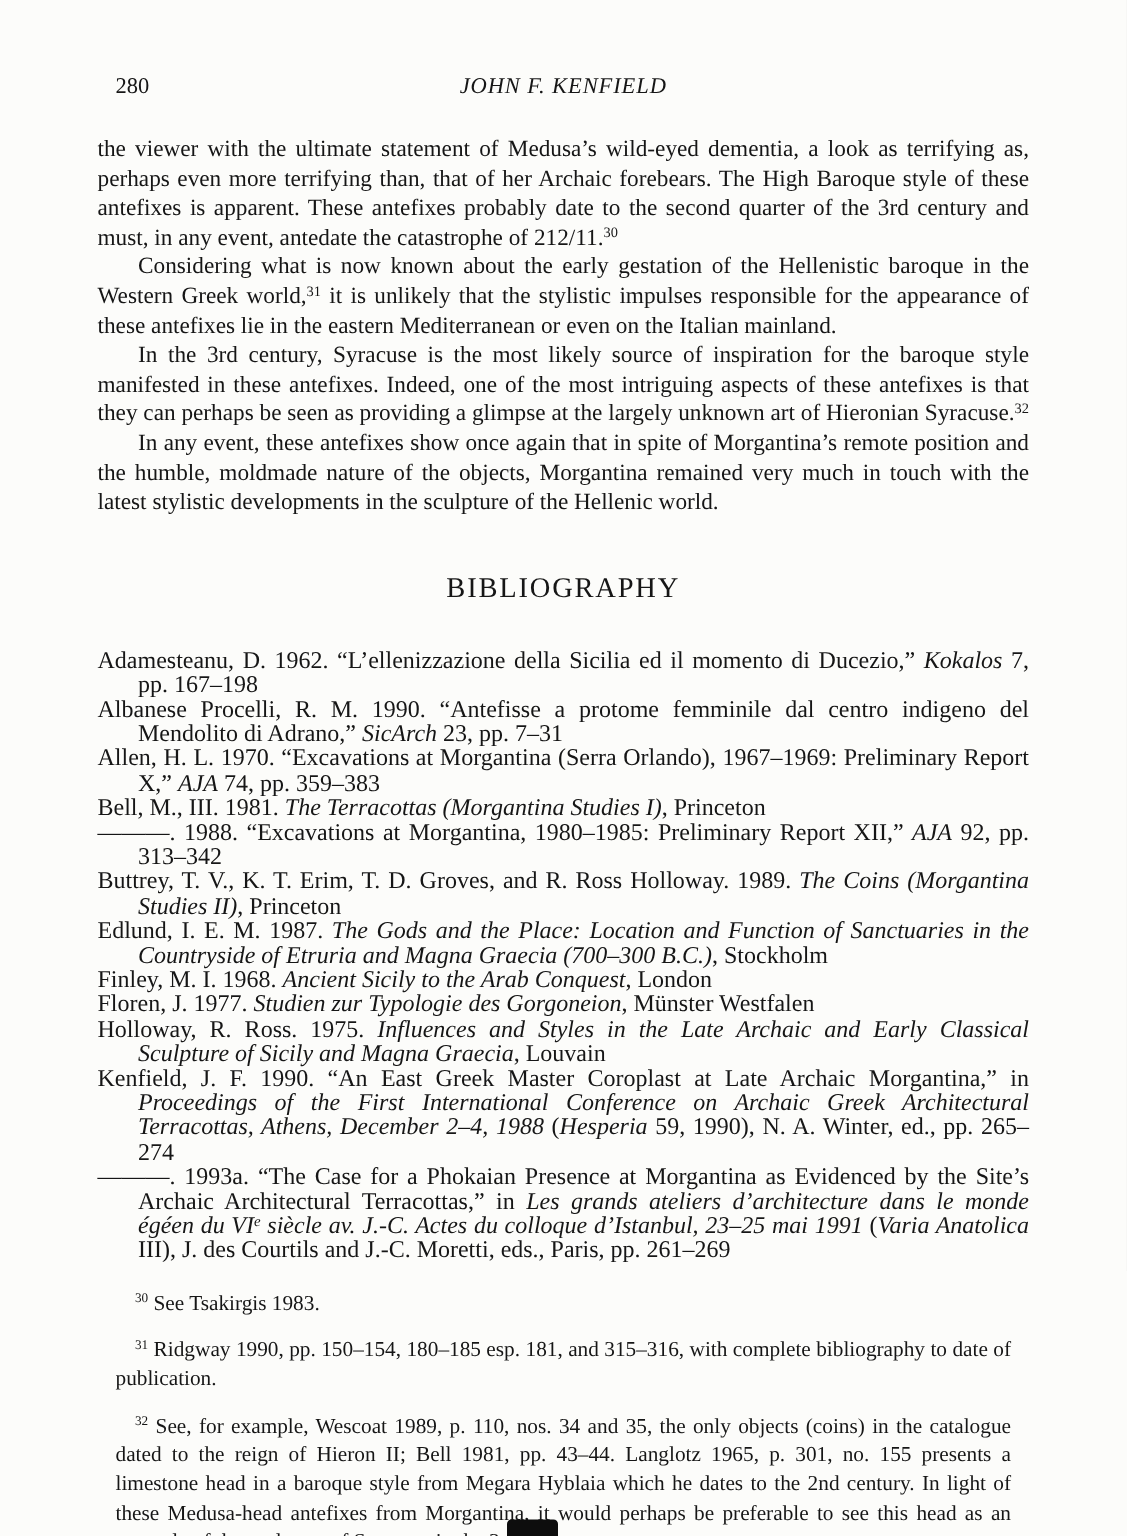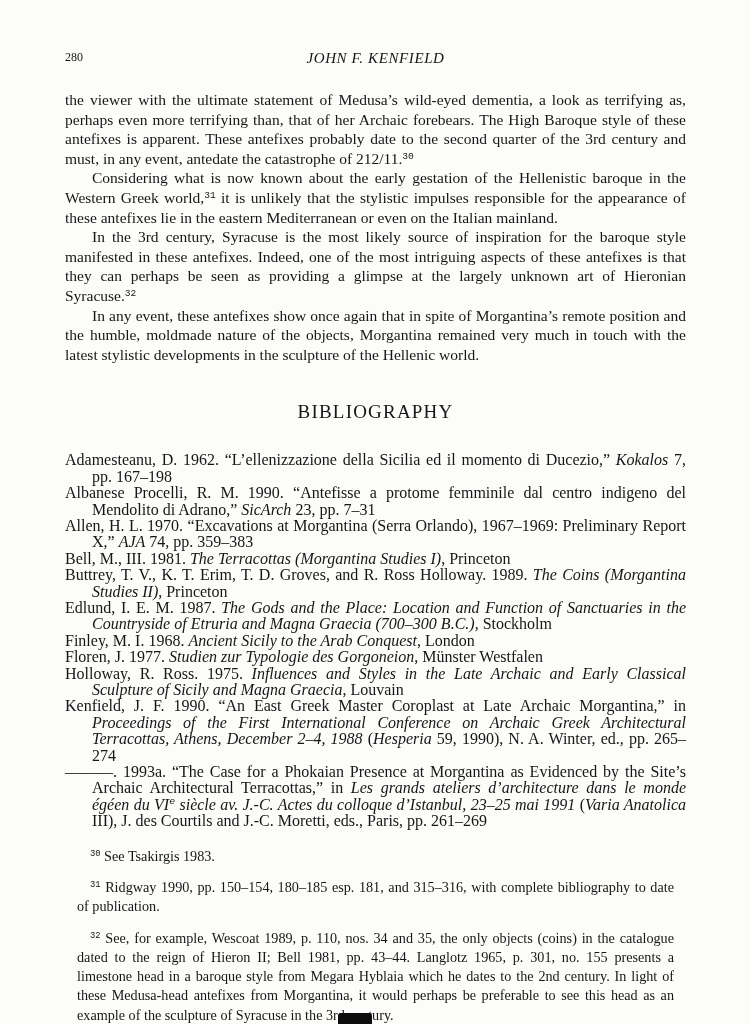--- a/index.html
+++ b/index.html
@@ -18,22 +18,22 @@
     position:absolute;
     left:65px;top:50px;
     width:621px;
   }
   .pagehead{
     position:relative;
     height:20px;
     margin-bottom:20px;
   }
   .pagenum{
-    position:absolute;left:0;top:0;
-    font-size:12px;
+    position:absolute;left:12px;top:0;
+    font-size:15px;
   }
   .runhead{
     text-align:center;
     font-size:15px;
     letter-spacing:0.6px;
     font-style:italic;
   }
   .par{
     margin:0;
     text-align:justify;
@@ -64,21 +64,20 @@
     line-height:19.3px;
     text-indent:13px;
   }
   .it{font-style:italic;}
   sup{
     font-size:0.62em;
     line-height:0;
     vertical-align:baseline;
     position:relative;
     top:-0.55em;
-    font-family:Liberation Mono, monospace;
   }
   .artifact{
     position:absolute;
     left:338px;top:1013px;
     width:34px;height:11px;
     background:#0d0d0d;
     border-radius:3px 3px 0 0;
   }
 </style>
 </head>
@@ -97,20 +96,21 @@
     <p class="par indent"><span>In the 3rd century, Syracuse is the most likely source of inspiration for the baroque style manifested in these antefixes.  Indeed, one of the most intriguing aspects of these antefixes is that they can perhaps be seen as providing a glimpse at the largely unknown art of Hieronian Syracuse.</span><sup>32</sup></p>
     <p class="par indent"><span>In any event, these antefixes show once again that in spite of Morgantina’s remote position and the humble, moldmade nature of the objects, Morgantina remained very much in touch with the latest stylistic developments in the sculpture of the Hellenic world.</span></p>
 
     <h2 class="bibhead">BIBLIOGRAPHY</h2>
 
     <div class="biblist">
       <p class="bib"><span>Adamesteanu, D. 1962. “L’ellenizzazione della Sicilia ed il momento di Ducezio,” </span><span class="it">Kokalos</span><span> 7, pp. 167–198</span></p>
       <p class="bib"><span>Albanese Procelli, R. M. 1990. “Antefisse a protome femminile dal centro indigeno del Mendolito di Adrano,” </span><span class="it">SicArch</span><span> 23, pp. 7–31</span></p>
       <p class="bib"><span>Allen, H. L. 1970. “Excavations at Morgantina (Serra Orlando), 1967–1969:  Preliminary Report X,” </span><span class="it">AJA</span><span> 74, pp. 359–383</span></p>
       <p class="bib"><span>Bell, M., III. 1981. </span><span class="it">The Terracottas (Morgantina Studies I)</span><span>, Princeton</span></p>
+      <p class="bib"><span>———. 1988. “Excavations at Morgantina, 1980–1985:  Preliminary Report XII,” </span><span class="it">AJA</span><span> 92, pp. 313–342</span></p>
       <p class="bib"><span>Buttrey, T. V., K. T. Erim, T. D. Groves, and R. Ross Holloway. 1989. </span><span class="it">The Coins (Morgantina Studies II)</span><span>, Princeton</span></p>
       <p class="bib"><span>Edlund, I. E. M. 1987. </span><span class="it">The Gods and the Place:  Location and Function of Sanctuaries in the Countryside of Etruria and Magna Graecia (700–300 B.C.)</span><span>, Stockholm</span></p>
       <p class="bib"><span>Finley, M. I. 1968. </span><span class="it">Ancient Sicily to the Arab Conquest</span><span>, London</span></p>
       <p class="bib"><span>Floren, J. 1977. </span><span class="it">Studien zur Typologie des Gorgoneion</span><span>, Münster Westfalen</span></p>
       <p class="bib"><span>Holloway, R. Ross. 1975. </span><span class="it">Influences and Styles in the Late Archaic and Early Classical Sculpture of Sicily and Magna Graecia</span><span>, Louvain</span></p>
       <p class="bib"><span>Kenfield, J. F. 1990. “An East Greek Master Coroplast at Late Archaic Morgantina,” in </span><span class="it">Proceedings of the First International Conference on Archaic Greek Architectural Terracottas, Athens, December 2–4, 1988</span><span> (</span><span class="it">Hesperia</span><span> 59, 1990), N. A. Winter, ed., pp. 265–274</span></p>
       <p class="bib"><span>———. 1993a. “The Case for a Phokaian Presence at Morgantina as Evidenced by the Site’s Archaic Architectural Terracottas,” in </span><span class="it">Les grands ateliers d’architecture dans le monde égéen du VI</span><sup class="it">e</sup><span class="it"> siècle av. J.-C. Actes du colloque d’Istanbul, 23–25 mai 1991</span><span> (</span><span class="it">Varia Anatolica</span><span> III), J. des Courtils and J.-C. Moretti, eds., Paris, pp. 261–269</span></p>
     </div>
 
     <div class="footnotes">

